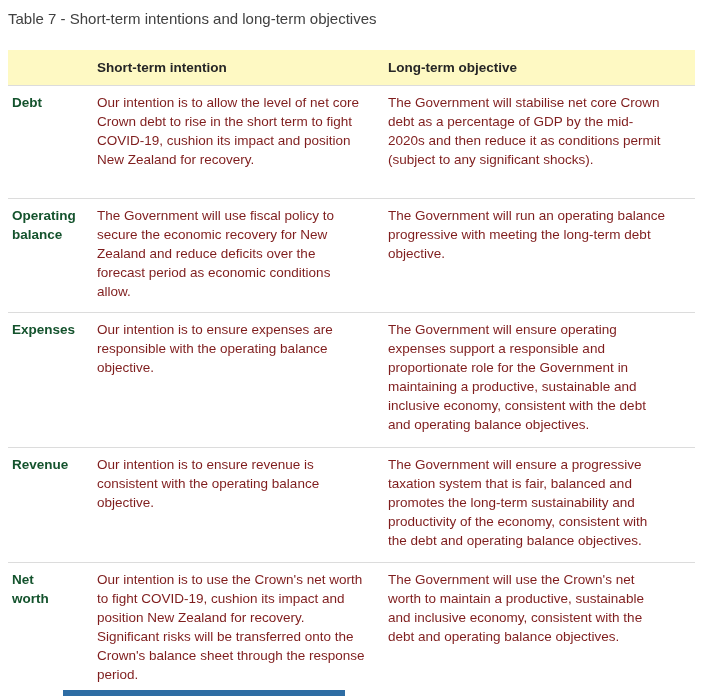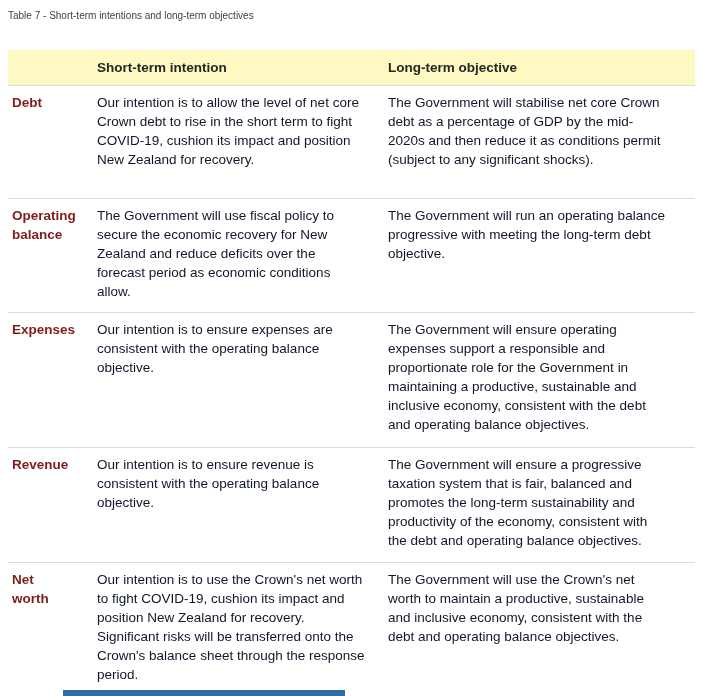--- a/index.html
+++ b/index.html
@@ -8,21 +8,21 @@
     height: 696px;
     background: #ffffff;
     font-family: "Liberation Sans", "DejaVu Sans", sans-serif;
     overflow: hidden;
     position: relative;
   }
   .caption {
     position: absolute;
     left: 8px;
     top: 10px;
-    font-size: 10px;
+    font-size: 15px;
     color: #414141;
   }
   table.t7 {
     position: absolute;
     left: 8px;
     top: 50px;
     width: 687px;
     border-collapse: collapse;
     table-layout: fixed;
   }
@@ -37,28 +37,28 @@
     font-weight: bold;
     color: #262626;
     padding: 0;
   }
   th.c1 { width: 81px; }
   th.c2 { width: 283px; padding-left: 8px; }
   th.c3 { padding-left: 8px; margin-top: 12px; }
   tbody td {
     border-top: 1px solid #dcdcdc;
     vertical-align: top;
-    color: #0f172a;
+    color: #7f1d1d;
     line-height: 19px;
     padding-top: 7px;
     padding-bottom: 6px;
   }
   td.label {
     font-weight: bold;
-    color: #7f1d1d;
+    color: #14532d;
     white-space: pre-line;
     padding-left: 4px;
   }
   td.st { padding-left: 8px; padding-right: 14px; }
   td.lt { padding-left: 8px; padding-right: 26px; }
   tr.r0 { height: 113px; }
   tr.r1 { height: 114px; }
   tr.r2 { height: 135px; }
   tr.r3 { height: 115px; }
   tr.r4 { height: 162px; }
@@ -91,21 +91,21 @@
       <td class="lt">The Government will stabilise net core Crown debt as a percentage of GDP by the mid-2020s and then reduce it as conditions permit (subject to any significant shocks).</td>
     </tr>
     <tr class="r1">
       <td class="label">Operating
 balance</td>
       <td class="st">The Government will use fiscal policy to secure the economic recovery for New Zealand and reduce deficits over the forecast period as economic conditions allow.</td>
       <td class="lt">The Government will run an operating balance progressive with meeting the long-term debt objective.</td>
     </tr>
     <tr class="r2">
       <td class="label">Expenses</td>
-      <td class="st">Our intention is to ensure expenses are consistent with the operating balance objective.</td>
+      <td class="st">Our intention is to ensure expenses are responsible with the operating balance objective.</td>
       <td class="lt">The Government will ensure operating expenses support a responsible and proportionate role for the Government in maintaining a productive, sustainable and inclusive economy, consistent with the debt and operating balance objectives.</td>
     </tr>
     <tr class="r3">
       <td class="label">Revenue</td>
       <td class="st">Our intention is to ensure revenue is consistent with the operating balance objective.</td>
       <td class="lt">The Government will ensure a progressive taxation system that is fair, balanced and promotes the long-term sustainability and productivity of the economy, consistent with the debt and operating balance objectives.</td>
     </tr>
     <tr class="r4">
       <td class="label">Net
 worth</td>

